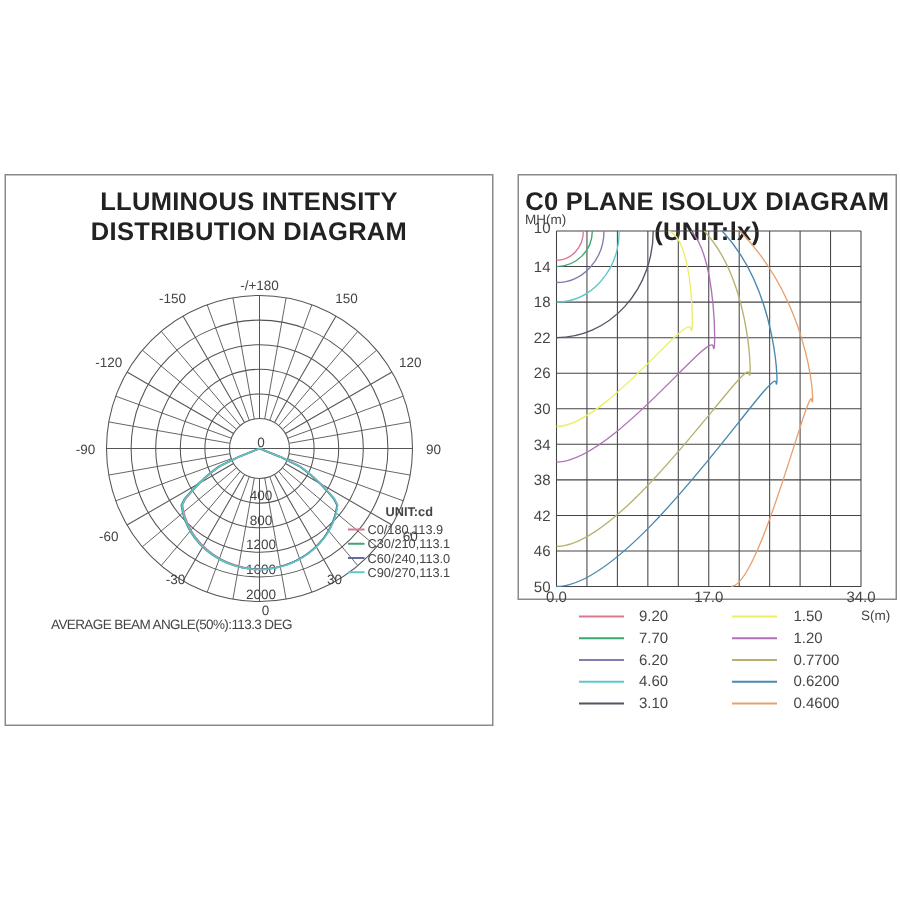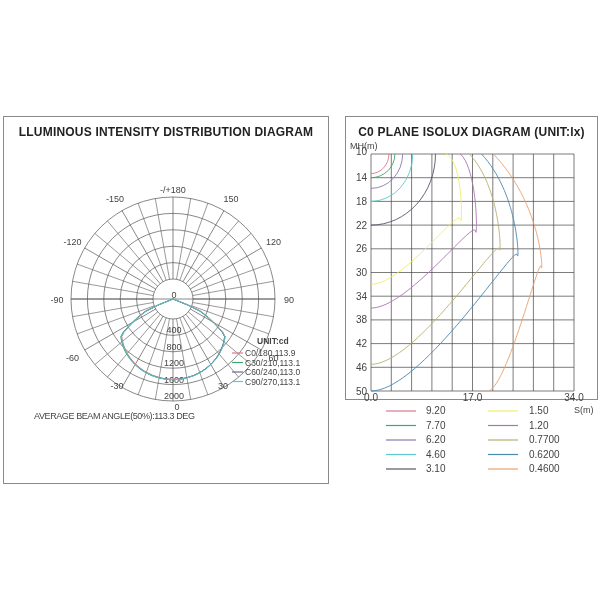--- a/index.html
+++ b/index.html
@@ -1,20 +1,20 @@
 <!DOCTYPE html>
 <html><head>
 <meta charset="utf-8">
 <style>
   html, body { margin:0; padding:0; background:#ffffff; }
   body { width:600px; height:600px; position:relative; overflow:hidden; font-family:"Liberation Sans", sans-serif; }
   .panel { position:absolute; border:1px solid #8a8a8a; background:#fff; box-sizing:border-box; }
   #left-panel { left:3px; top:116px; width:326px; height:368px; }
   #right-panel { left:345px; top:116px; width:253px; height:284px;padding-left:33px; }
-  .title { position:absolute; top:8px; left:0; right:0; text-align:center; font-weight:bold; font-size:12px; color:#222; letter-spacing:0.2px; }
+  .title { position:absolute; top:8px; left:0; right:0; text-align:center; font-weight:bold; font-size:17px; color:#222; letter-spacing:0.2px; }
   svg { position:absolute; left:0; top:0; }
   svg text { font-family:"Liberation Sans", sans-serif; fill:#444; }
 </style>
 </head>
 <body>
 
 <div class="panel" id="left-panel">
   <div class="title">LLUMINOUS INTENSITY DISTRIBUTION DIAGRAM</div>
   <svg id="polar-svg" width="326" height="368">
       <g>

